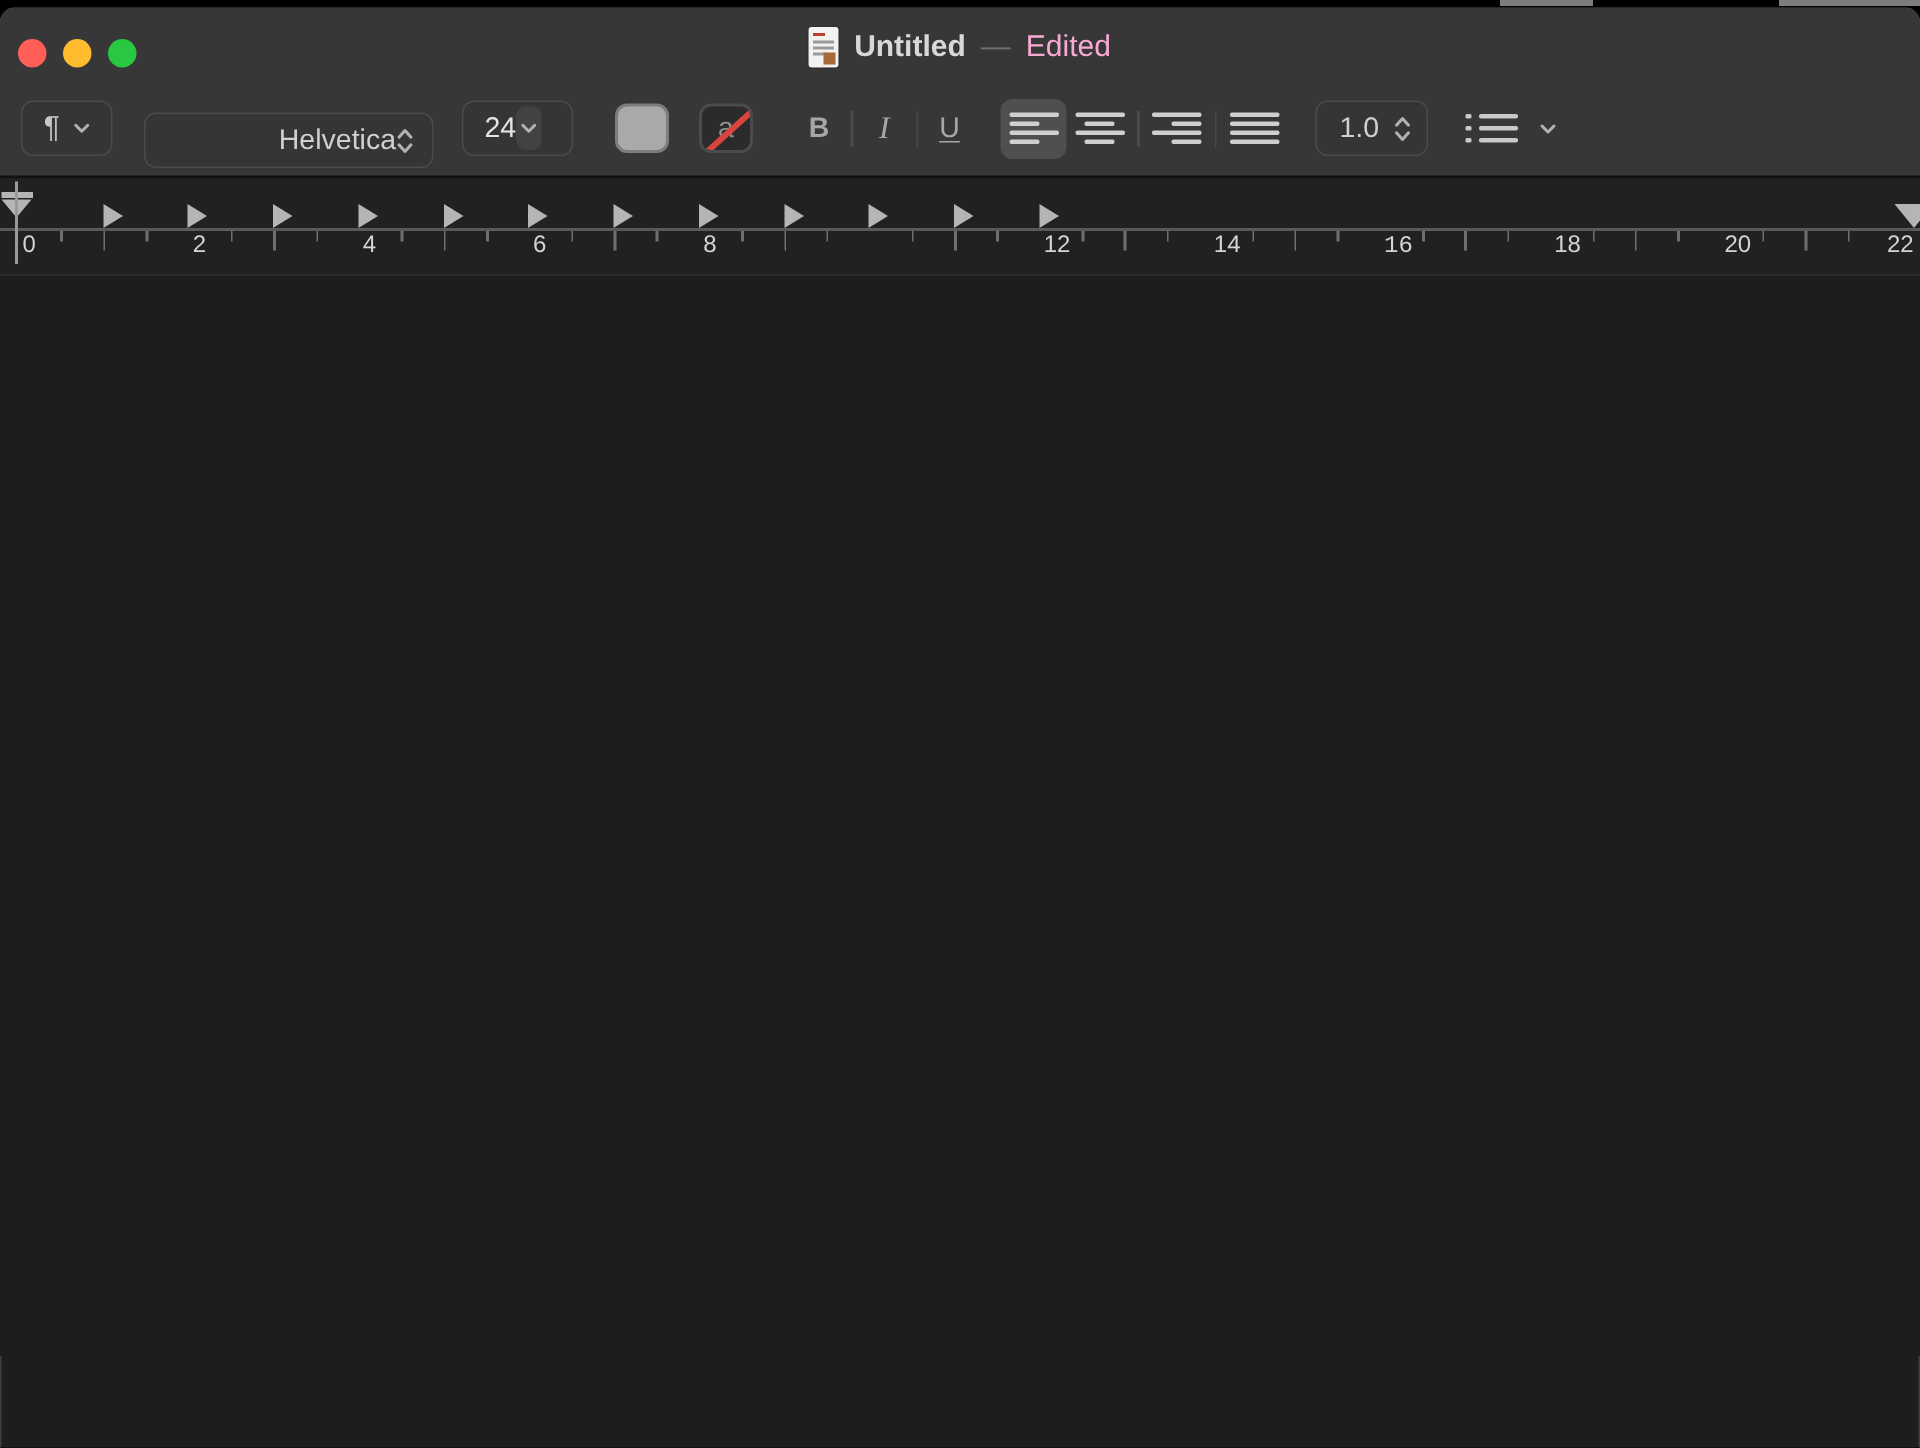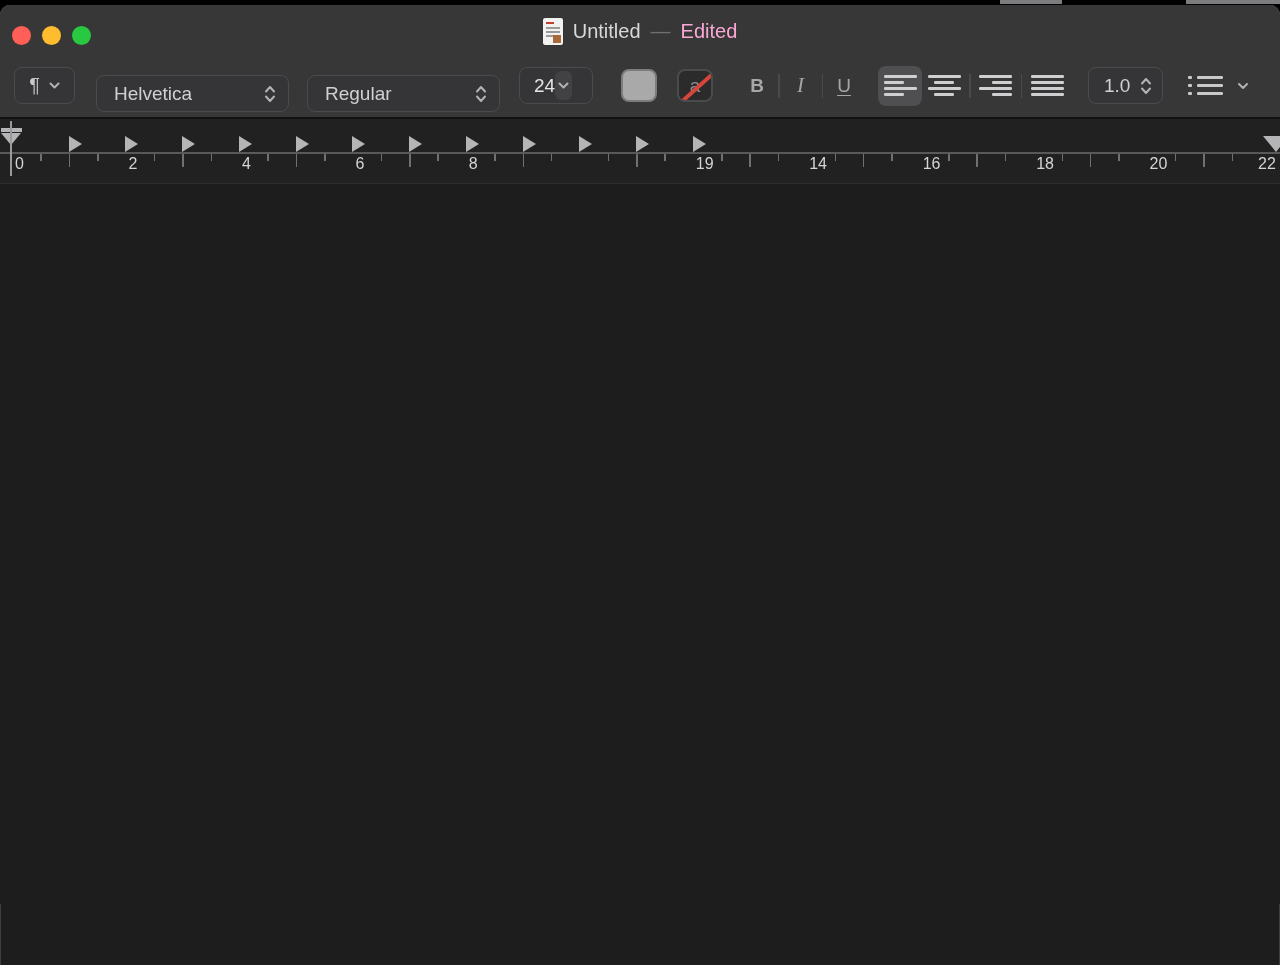--- a/index.html
+++ b/index.html
@@ -26,36 +26,36 @@
   .t-zoom  { left: 72px;  background: #28c840; }
 
   .title-group { position: absolute; left: 0; right: 0; top: 0; height: 53px;
     display: flex; align-items: center; justify-content: center; gap: 10px; }
   .doc-icon { width: 20px; height: 27px; background: #f2f2f0; border-radius: 2px;
     position: relative; overflow: hidden; box-shadow: 0 0 1px #00000088; }
   .doc-icon .dl { position: absolute; left: 3px; right: 3px; height: 2px; background: #9a9a9a; }
   .doc-icon .dl1 { top: 4px; width: 8px; background: #c04030; }
   .doc-icon .dl2 { top: 9px; } .doc-icon .dl3 { top: 13px; } .doc-icon .dl4 { top: 17px; width: 9px; }
   .doc-icon .dimg { position: absolute; right: 2px; bottom: 2px; width: 8px; height: 8px; background: #a86a3a; }
-  .title-text { font-size: 20px; font-weight: normal; color: #d8d8da; }
+  .title-text { font-size: 20px; font-weight: bold; color: #d8d8da; }
   .title-sep { font-size: 20px; color: #6f6f72; }
   .title-status { font-size: 20px; color: #f9a8d4; }
 
   
   .toolbar {
     height: 61px; background: #373738; border-bottom: 2px solid #111112;
     display: flex; align-items: center; padding: 0 0 4px 14px;
   }
   .tb-btn {
     height: 37px; border: 1.5px solid #4b4b4d; border-radius: 8px; background: #353537;
     display: flex; align-items: center; color: #d0d0d2; font-size: 19px;
   }
   .pilcrow-btn { width: 61px; justify-content: center; gap: 9px; }
   .pilcrow { font-size: 20px; color: #c8c8ca; }
-  .dd { padding: 0 12px 0 17px; justify-content: space-between; margin-top: 16px; }
+  .dd { padding: 0 12px 0 17px; justify-content: flex-end; margin-top: 16px; }
   .dd-font  { width: 193px; margin-left: 21px; }
   .dd-style { width: 193px; margin-left: 18px; }
   .size-ctl { width: 74px; margin-left: 19px; padding: 0 19px 0 0; justify-content: space-between; }
   .size-val { padding-left: 14px; color: #e4e4e6; }
   .size-chev-box { width: 30px; height: 29px; border-radius: 6px; background: #424244;
     display: flex; align-items: center; justify-content: center; margin-right: 1px; }
 
   .swatch { width: 36px; height: 33px; border-radius: 8px; margin-left: 28px; }
   .swatch-fill { background: #a9a9aa; border: 2px solid #7d7d7f; }
   .swatch-none { background: #2b2b2c; border: 2px solid #4b4b4d; margin-left: 20px;
@@ -156,27 +156,20 @@
     </div>
 
     <div class="tb-btn dd dd-font">
       <span>Helvetica</span>
       <svg class="chev" width="12" height="18">
           <path d="M2 6.5 L6 2 L10 6.5"></path>
           <path d="M2 11.5 L6 16 L10 11.5"></path>
         </svg>
     </div>
 
-    <div class="tb-btn dd dd-style">
-      <span>Regular</span>
-      <svg class="chev" width="12" height="18">
-          <path d="M2 6.5 L6 2 L10 6.5"></path>
-          <path d="M2 11.5 L6 16 L10 11.5"></path>
-        </svg>
-    </div>
 
     <div class="tb-btn size-ctl">
       <span class="size-val">24</span>
       <span class="size-chev-box">
         <svg class="chev" width="11" height="7">
             <path d="M1.5 1.5 L5.5 5.5 L9.5 1.5"></path>
           </svg>
       </span>
     </div>
 
@@ -310,23 +303,23 @@
         <div class="tick tick-half" style="left: 1118.23px;"></div>
         <div class="tick tick-half" style="left: 1174.96px;"></div>
         <div class="tick tick-unit" style="left: 1203.33px;"></div>
         <div class="tick tick-half" style="left: 1231.69px;"></div>
         <div class="ruler-num" style="left: 15px;">0</div>
         <div class="ruler-num" style="left: 128.46px;">2</div>
         <div class="ruler-num" style="left: 241.92px;">4</div>
         <div class="ruler-num" style="left: 355.38px;">6</div>
         <div class="ruler-num" style="left: 468.84px;">8</div>
         <div class="ruler-num" style="left: 582.3px; margin-top: 44px;">10</div>
-        <div class="ruler-num" style="left: 695.76px;">19</div>
+        <div class="ruler-num" style="left: 695.76px;">12</div>
         <div class="ruler-num" style="left: 809.22px;">14</div>
-        <div class="ruler-num" style="left: 922.68px;">16</div>
+        <div class="ruler-num" style="left: 922.68px; font-family: Liberation Mono, monospace;">16</div>
         <div class="ruler-num" style="left: 1036.14px;">18</div>
         <div class="ruler-num" style="left: 1149.6px;">20</div>
         <div class="ruler-num" style="left: 1258px;">22</div>
       </div>
     <div class="margin-marker">
       <div class="margin-bar"></div>
       <div class="margin-tri"></div>
     </div>
     <div class="margin-stem"></div>
     <div class="right-indent"></div>

